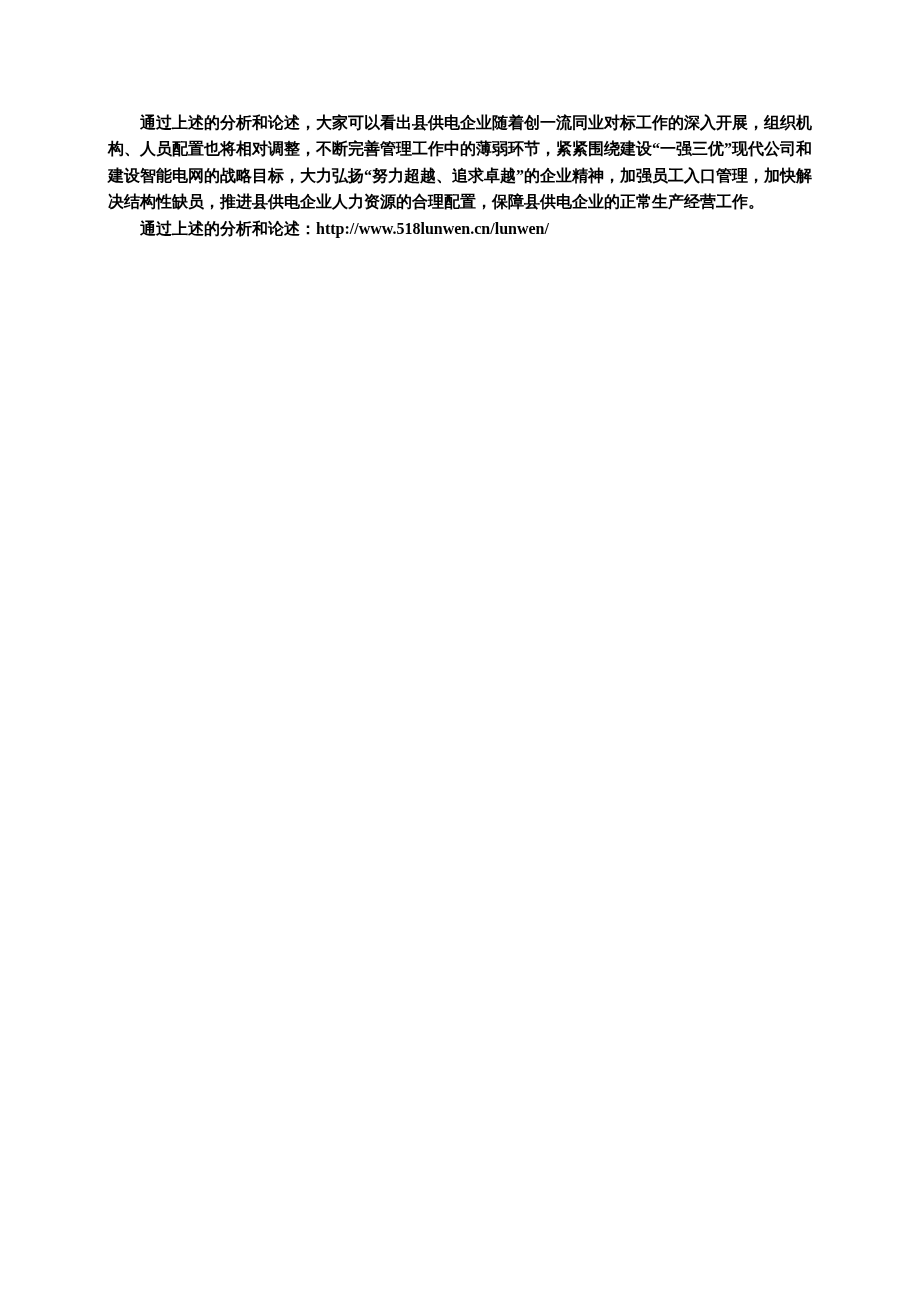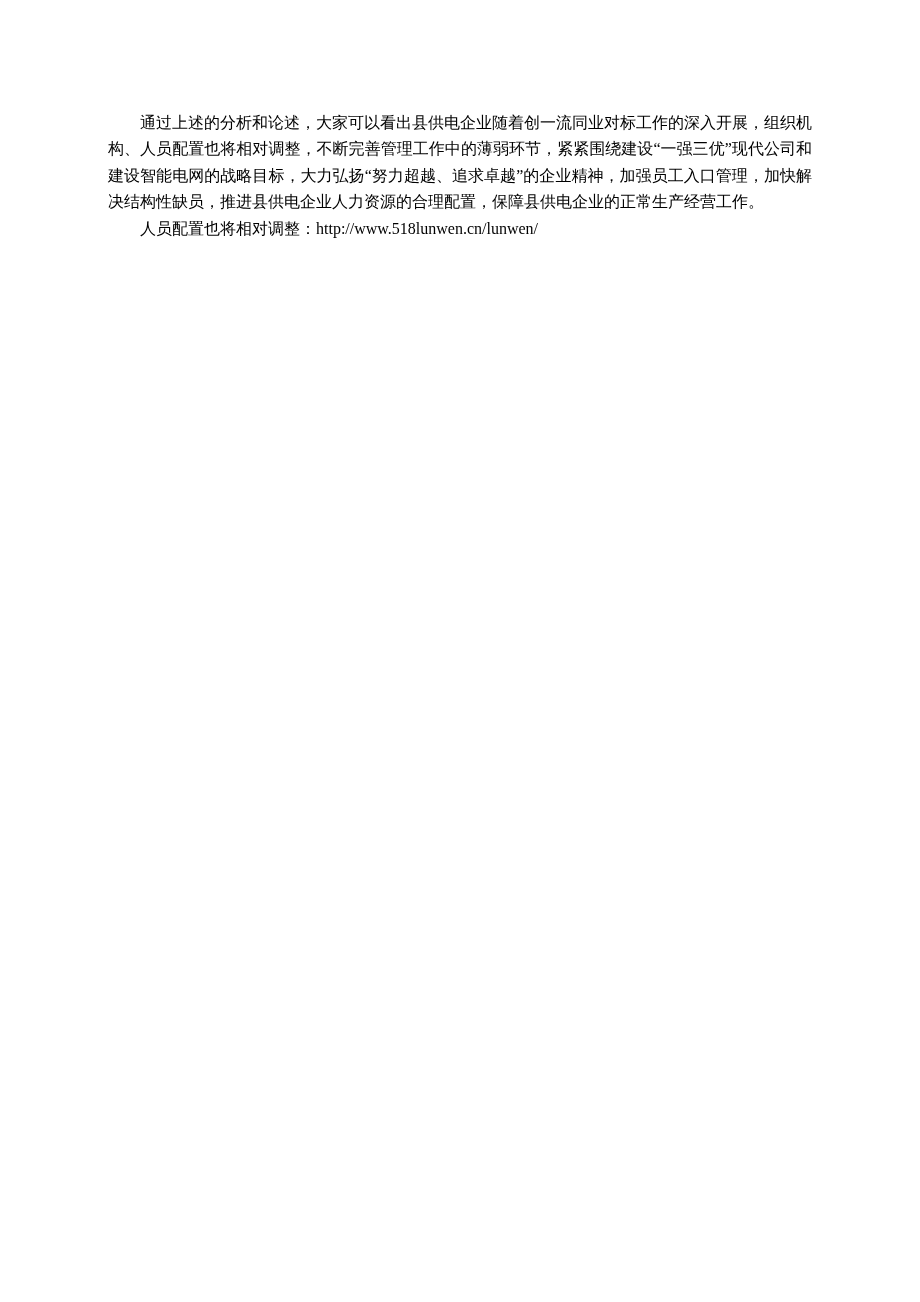--- a/index.html
+++ b/index.html
@@ -1,18 +1,19 @@
 <!DOCTYPE html>
 <html><head>
   <meta charset="utf-8">
   <style>
     * {
       margin: 0;
       padding: 0;
       box-sizing: border-box;
+      font-weight: bold;
     }
     body {
       width: 920px;
       height: 1302px;
       background: #ffffff;
       font-family: "SimSun", "宋体", serif;
       font-size: 16px;
       line-height: 1.65;
       color: #000000;
       padding: 110px 108px 0 108px;
@@ -30,14 +31,14 @@
       text-align: left;
     }
   </style>
 </head>
 <body>
 
 <div class="paragraph indent">
   <span>通过上述的分析和论述，大家可以看出县供电企业随着创一流同业对标工作的深入开展，组织机构、人员配置也将相对调整，不断完善管理工作中的薄弱环节，紧紧围绕建设“一强三优”现代公司和建设智能电网的战略目标，大力弘扬“努力超越、追求卓越”的企业精神，加强员工入口管理，加快解决结构性缺员，推进县供电企业人力资源的合理配置，保障县供电企业的正常生产经营工作。</span>
 </div>
 <div class="source-line">
-  <span>人员配置也将相对调整：http://www.518lunwen.cn/lunwen/</span>
+  <span>通过上述的分析和论述：http://www.518lunwen.cn/lunwen/</span>
 </div>
 
 </body></html>

